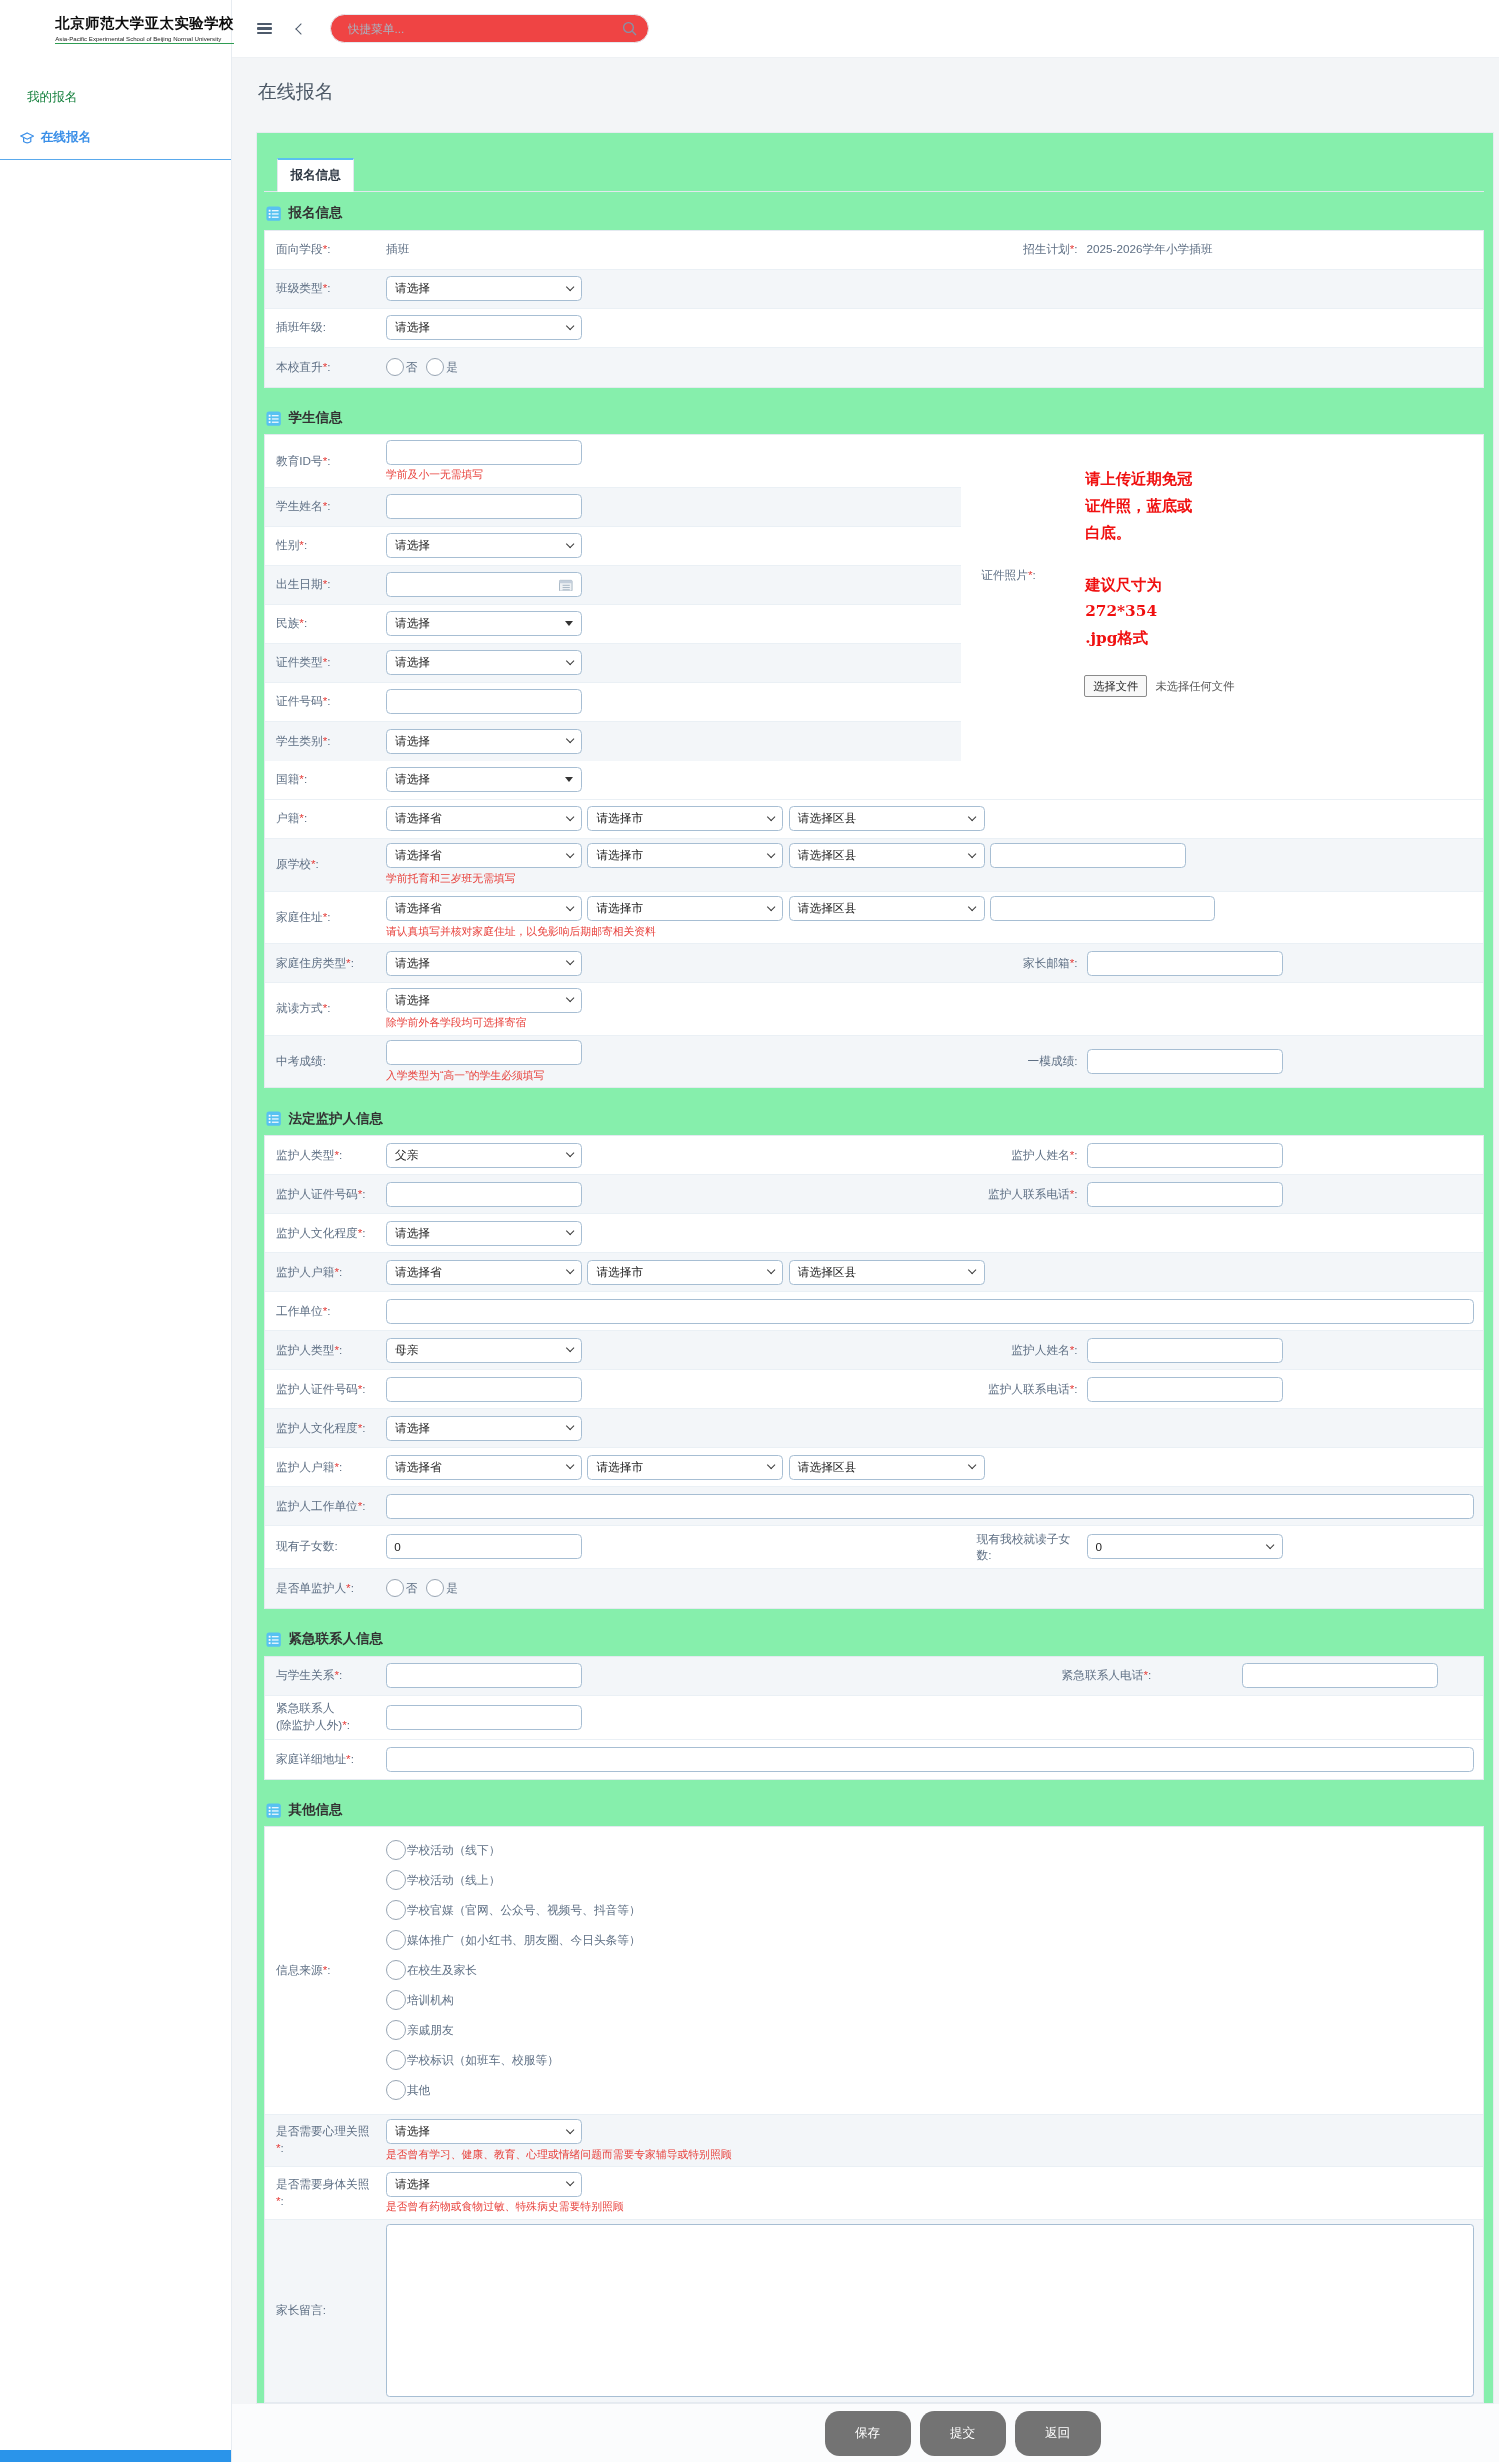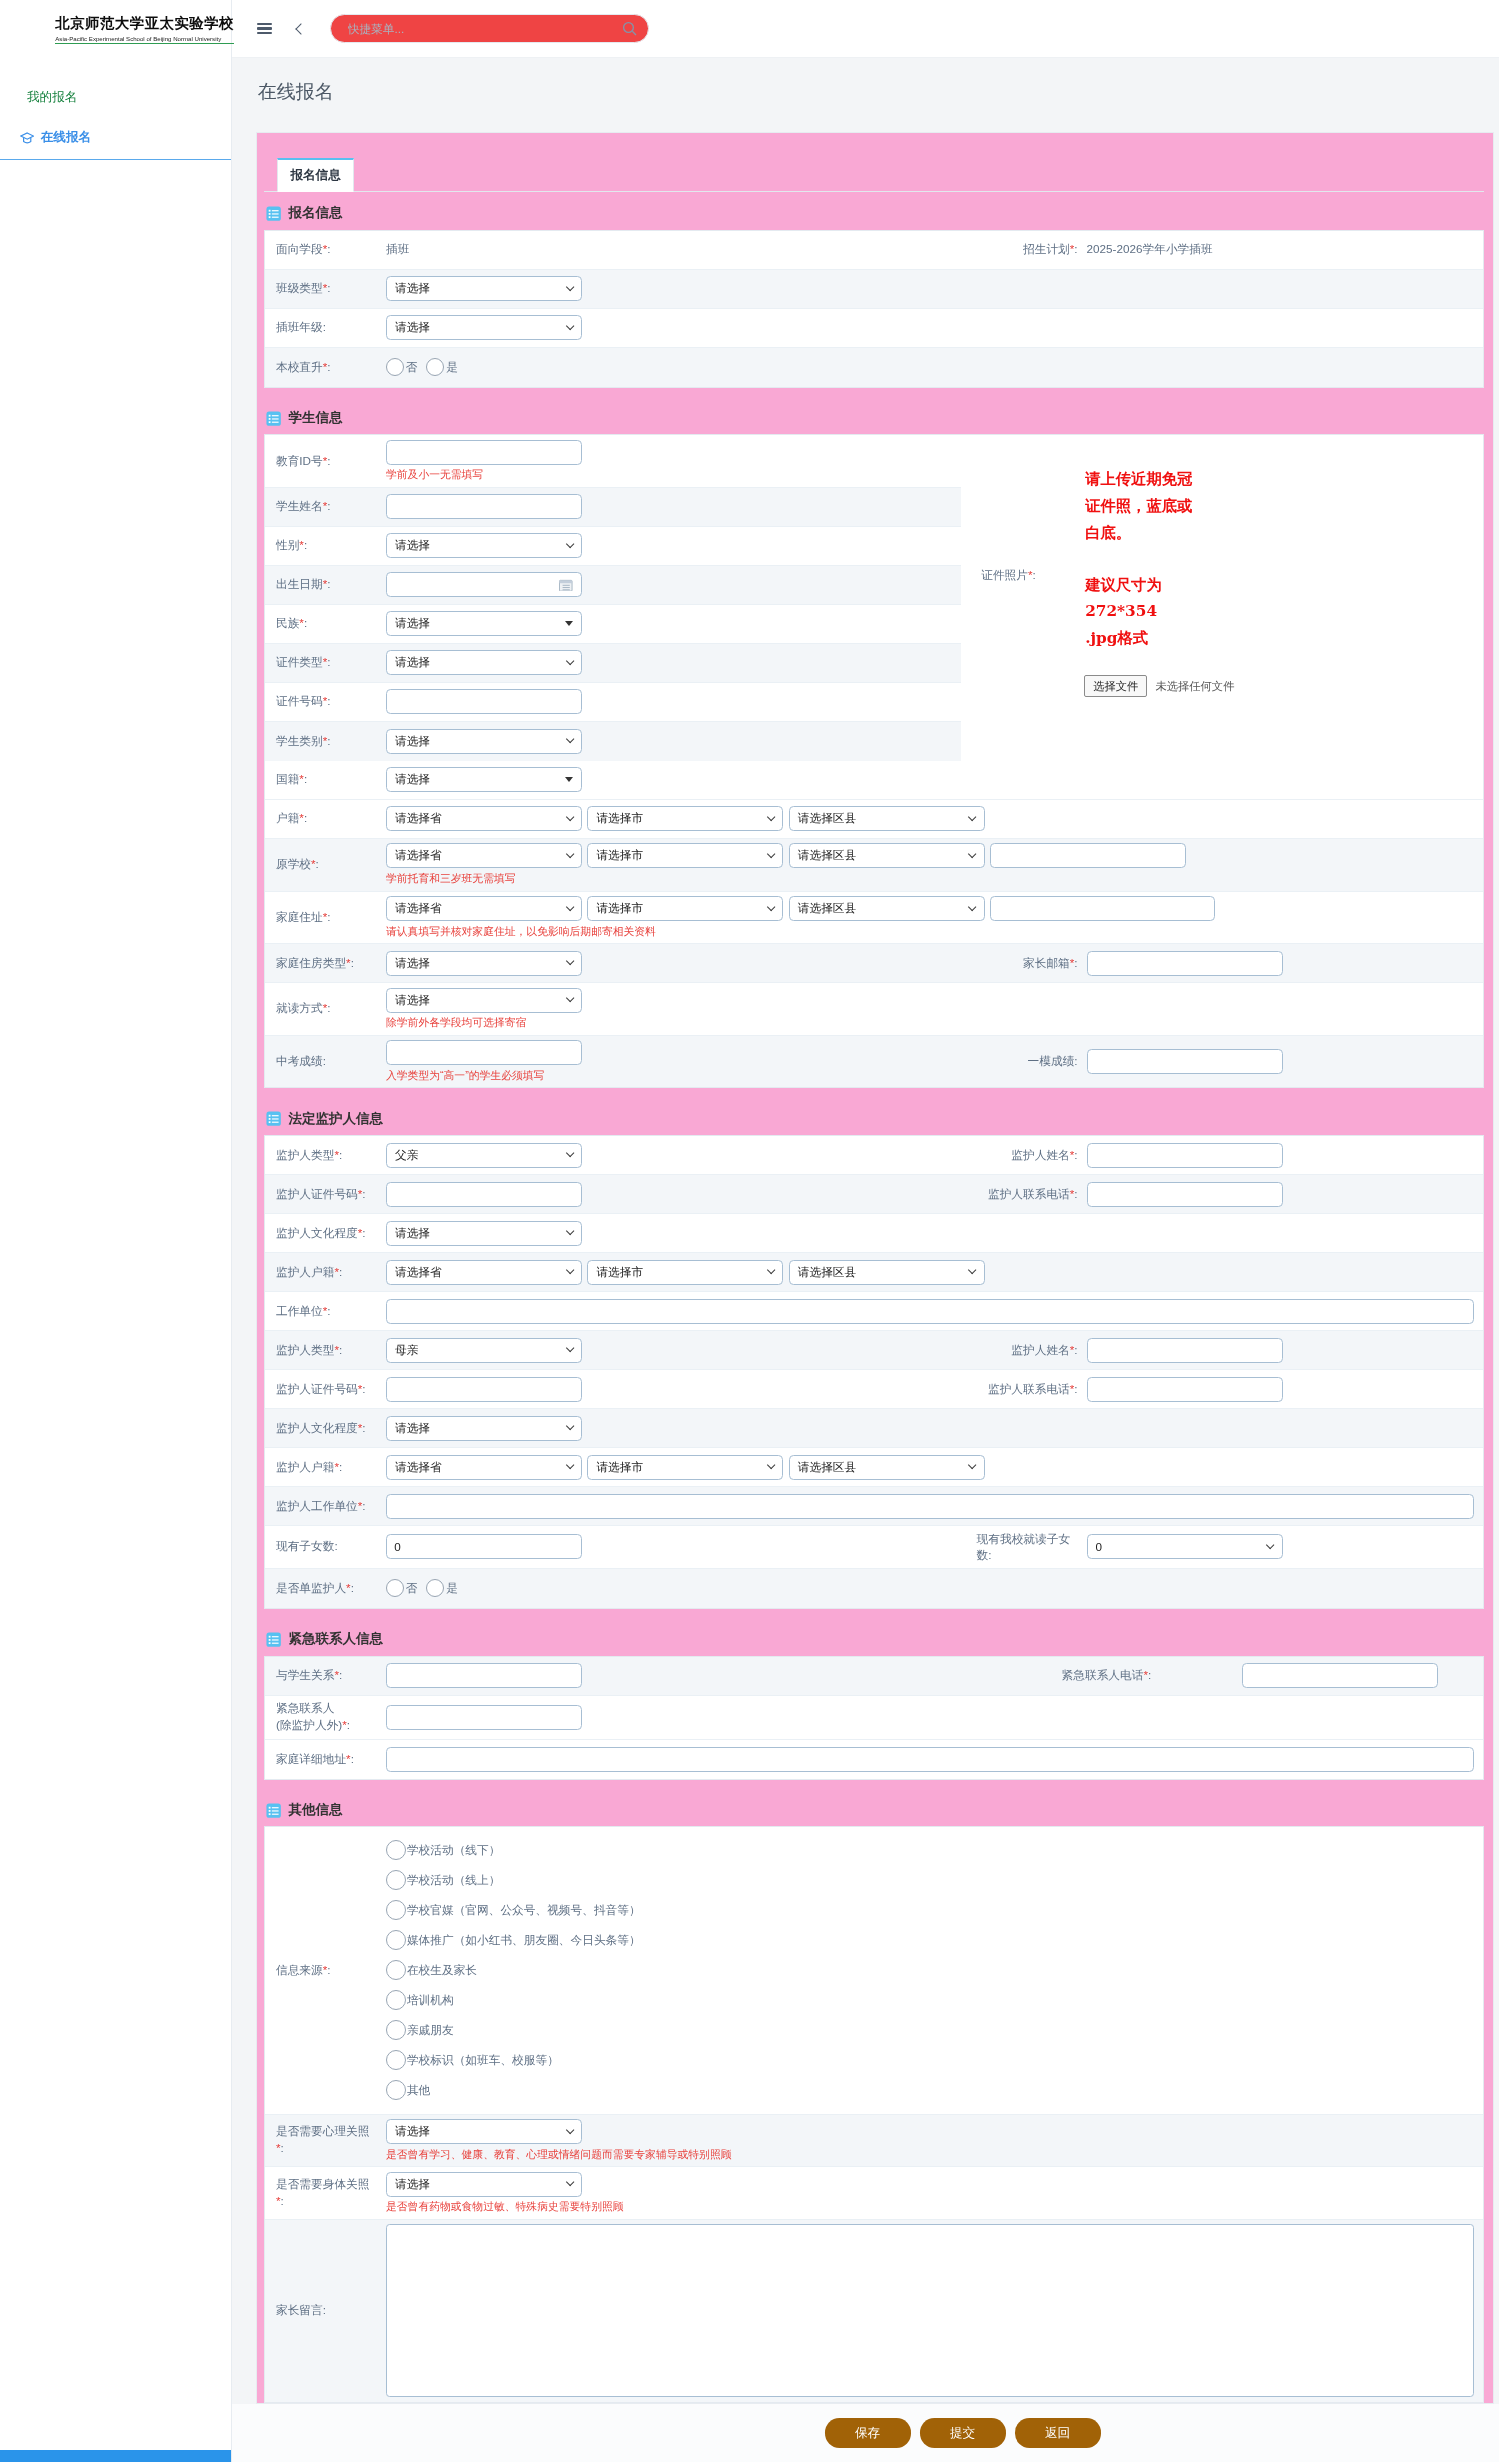--- a/index.html
+++ b/index.html
@@ -28,21 +28,21 @@
   .burger { display:flex; flex-direction:column; gap:2.7px; cursor:pointer; }
   .burger i { display:block; width:15.3px; height:2.2px; background:#4d5a6b; border-radius:0.9px; }
   .back { width:8px; height:8px; border-left:1.8px solid #4d5a6b; border-bottom:1.8px solid #4d5a6b; transform:rotate(45deg); cursor:pointer; }
   .search { width:319px; height:29px; border:0.9px solid #e4e9ef; border-radius:14.4px; display:flex; align-items:center; padding:0 10.8px 0 14.4px; background:#ef4444; }
   .search input { flex:1; border:none; outline:none; font-size:11.7px; color:#333; font-family:inherit; background:transparent; }
   .search input::placeholder { color:#a9b2bf; }
 
   .content { flex:1; background:#f3f5f7; padding:16px 5.4px 0 24px; overflow:hidden; }
   .page-title { font-size:19px; font-weight:400; color:#4c5866; margin:5.4px 0 27px 1.8px; }
 
-  .card { background:#f9a8d4; border:0.9px solid #e7ecf1; padding:23.4px 9px 0 7.2px; }
+  .card { background:#86efac; border:0.9px solid #e7ecf1; padding:23.4px 9px 0 7.2px; }
   .tabs { border-bottom:0.9px solid #e2e8ee; padding-left:12.6px; }
   .tab { display:inline-block; min-width:76px; height:34px; line-height:31px; text-align:center; padding:0 12.6px;
          border:0.9px solid #e2e8ee; border-bottom:0.9px solid #fff; border-top:2.7px solid #5ac0f0;
          font-weight:bold; font-size:12.6px; color:#2c3642; background:#fff; position:relative; top:0.9px; cursor:pointer; }
 
   .sec { margin-top:21.6px; }
   .sec:first-of-type { margin-top:12.6px; }
   .sec-h { display:flex; align-items:center; gap:7.2px; padding:0 0 7.2px 1.8px; font-size:13.5px; font-weight:bold; color:#333; }
   .sec-table { border:0.9px solid #e4eaf0; }
 
@@ -83,21 +83,21 @@
   .rows-left .row { padding-right:0; }
   .photo-panel { flex:1; position:relative; background:#fff; }
   .photo-lbl { position:absolute; left:20px; top:133px; color:#5e6f84; }
   .photo-red { position:absolute; left:124px; top:31px; width:108px; font-family:"DejaVu Serif", serif; font-weight:bold; color:#f01010; font-size:15.3px; line-height:1.75; }
   .photo-red p { margin:0 0 25px 0; }
   .photo-file { position:absolute; left:123px; top:240px; display:flex; align-items:center; gap:8px; }
   .fbtn { height:21.6px; padding:0 8px; border:0.9px solid #8b8b8b; border-radius:2px; background:#f8f8f8; font-size:11.3px; color:#222; font-family:inherit; cursor:pointer; }
   .fnone { color:#555; font-size:11.3px; }
 
   .footer { height:59px; margin:0 -5.4px 0 -24px; background:#fbfcfd; display:flex; align-items:center; justify-content:center; gap:9px; padding-left:194px; }
-  .abtn { min-width:86px; height:30px; border-radius:14.4px; background:#a16207; color:#fff; border:none; font-size:12.6px; font-family:inherit; padding:0 25px; cursor:pointer; }
+  .abtn { min-width:86px; height:45px; border-radius:14.4px; background:#737373; color:#fff; border:none; font-size:12.6px; font-family:inherit; padding:0 25px; cursor:pointer; }
 
   svg { display:block; }
 </style>
 </head>
 <body>
 
 <div class="app">
 
   <aside class="sidebar">
     <div class="logo">

